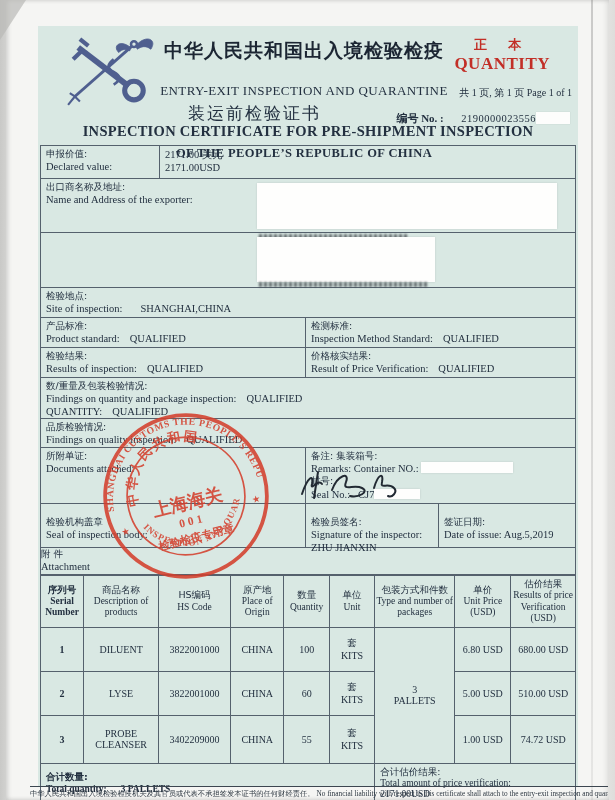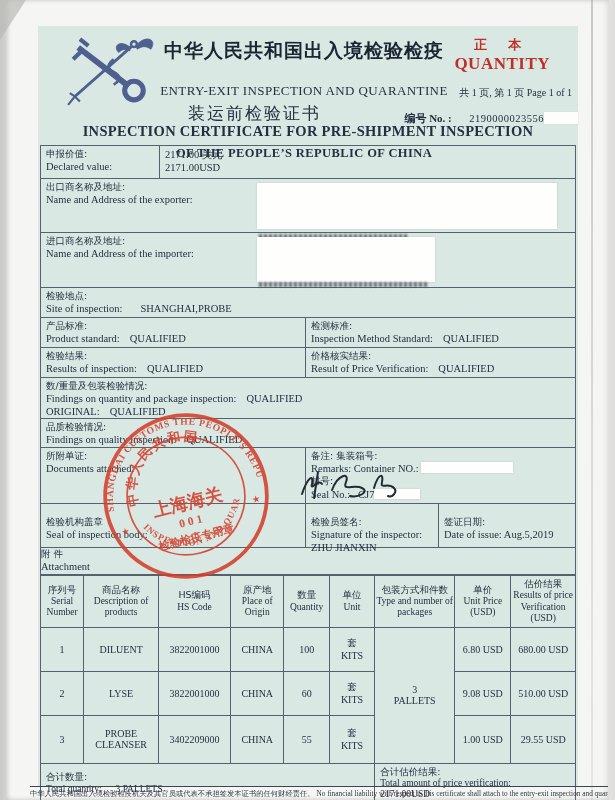--- a/index.html
+++ b/index.html
@@ -23,21 +23,21 @@
   .emblem{position:absolute;left:22px;top:8px;width:104px;height:76px;}
   .title-block{position:absolute;left:112px;top:12px;width:308px;text-align:center;}
   .title-cn{font-size:19px;font-weight:bold;letter-spacing:1px;color:#1c2633;font-family:"DejaVu Sans",sans-serif;white-space:nowrap;}
   .title-en1{font-size:13px;font-weight:normal;margin-top:19px;letter-spacing:.4px;white-space:nowrap;}
   .title-en2{font-size:12.5px;font-weight:bold;letter-spacing:.4px;white-space:nowrap;margin-top:47px;}
   .original-block{position:absolute;right:28px;top:10px;text-align:center;color:#c22f27;}
   .original-cn{font-size:13px;font-weight:bold;letter-spacing:9px;font-family:Liberation Serif, serif;white-space:nowrap;}
   .original-en{font-size:17px;font-weight:bold;letter-spacing:.5px;}
   .pageinfo{position:absolute;right:6px;top:60px;font-size:10px;white-space:nowrap;}
   .cert-title-cn{position:absolute;left:150px;top:76px;width:230px;text-align:left;font-size:17px;font-weight:normal;letter-spacing:2px;font-family:"DejaVu Sans",sans-serif;white-space:nowrap;}
-  .certno{position:absolute;right:0;top:85px;font-size:11px;white-space:nowrap;}
+  .certno{position:absolute;right:8px;top:85px;font-size:11px;white-space:nowrap;}
   .certno .lbl{font-weight:bold;}
   .certno .val{letter-spacing:.5px;}
   .redact-no{display:inline-block;width:34px;height:12px;background:#fdfdfc;vertical-align:-2px;box-shadow:0 0 1px rgba(0,0,0,.15);}
   .cert-title-en{position:absolute;left:0;top:97px;width:100%;text-align:center;font-size:14.5px;font-weight:bold;letter-spacing:.3px;white-space:nowrap;}
   
   .grid{position:absolute;left:2px;top:119px;width:534px;border:1.6px solid #55616d;}
   .row{position:relative;border-bottom:1.2px solid #55616d;display:flex;box-sizing:border-box;}
   .row:last-child{border-bottom:none;}
   .cell{box-sizing:border-box;padding:2px 5px;}
   .vline{border-left:1.2px solid #55616d;}
@@ -47,21 +47,21 @@
   .gap{display:inline-block;width:18px;}
   .redact{position:absolute;background:#fefefd;box-shadow:0 0 2px rgba(0,0,0,.12);}
   .blurline{position:absolute;height:5px;background:repeating-linear-gradient(90deg,#3a3f45 0 3px,transparent 3px 5px);filter:blur(1px);opacity:.75;}
   
   .att-title{display:block;text-align:left;}
   table.att{width:100%;border-collapse:collapse;table-layout:fixed;}
   table.att td,table.att th{border:1.2px solid #55616d;font-weight:normal;text-align:center;vertical-align:middle;padding:2px 1px;box-sizing:border-box;}
   table.att .cn{font-size:9.5px;}
   table.att .en{font-size:9.5px;line-height:1.2;}
   table.att td{font-size:10px;}
-  table.att td:first-child,table.att th:first-child{border-left:none;}
+  table.att td:first-child,table.att th:first-child{border-left:none;font-weight:bold;}
   table.att td:last-child,table.att th:last-child{border-right:none;}
   table.att tr:last-child td{border-bottom:none;}
   .total-left{text-align:left!important;padding-left:5px!important;}
   
   .stamp{position:absolute;left:64px;top:386px;width:168px;height:168px;transform:rotate(-14deg);opacity:.88;pointer-events:none;z-index:5;}
   
   .sig{position:absolute;left:250px;top:438px;width:130px;height:46px;z-index:4;}
   
   .footer{position:absolute;left:30px;top:786px;width:578px;border-top:1.4px solid #3c4650;padding-top:2px;}
   .footer .l{font-size:7.3px;line-height:1.35;color:#2c3640;white-space:nowrap;overflow:hidden;}
@@ -129,33 +129,29 @@
 
     <div class="row" style="height:54px">
       <div class="cell">
         <div class="cn">出口商名称及地址:</div>
         <div class="en">Name and Address of the exporter:</div>
       </div>
       <div class="redact" style="left:216px;top:4px;width:300px;height:46px"></div>
     </div>
 
     <div class="row" style="height:55px">
-      <div class="cell">
-        <div class="cn">进口商名称及地址:</div>
-        <div class="en">Name and Address of the importer:</div>
-      </div>
       <div class="blurline" style="left:218px;top:1px;width:150px"></div>
       <div class="redact" style="left:216px;top:4px;width:178px;height:45px"></div>
       <div class="blurline" style="left:218px;top:49px;width:170px"></div>
     </div>
 
     <div class="row" style="height:30px">
       <div class="cell">
         <div class="cn">检验地点:</div>
-        <div class="en"><span>Site of inspection:</span><span class="gap"></span><span>SHANGHAI,PROBE</span></div>
+        <div class="en"><span>Site of inspection:</span><span class="gap"></span><span>SHANGHAI,CHINA</span></div>
       </div>
     </div>
 
     <div class="row" style="height:30px">
       <div class="cell" style="width:264px">
         <div class="cn">产品标准:</div>
         <div class="en"><span>Product standard:</span><span class="gap" style="width:10px"></span><span>QUALIFIED</span></div>
       </div>
       <div class="cell vline" style="flex:1">
         <div class="cn">检测标准:</div>
@@ -171,21 +167,21 @@
       <div class="cell vline" style="flex:1">
         <div class="cn">价格核实结果:</div>
         <div class="en"><span>Result of Price Verification:</span><span class="gap" style="width:10px"></span><span>QUALIFIED</span></div>
       </div>
     </div>
 
     <div class="row" style="height:41px">
       <div class="cell">
         <div class="cn">数/重量及包装检验情况:</div>
         <div class="en"><span>Findings on quantity and package inspection:</span><span class="gap" style="width:10px"></span><span>QUALIFIED</span></div>
-        <div class="en"><span>ORIGINAL:</span><span class="gap" style="width:10px"></span><span>QUALIFIED</span></div>
+        <div class="en"><span>QUANTITY:</span><span class="gap" style="width:10px"></span><span>QUALIFIED</span></div>
       </div>
     </div>
 
     <div class="row" style="height:29px">
       <div class="cell">
         <div class="cn">品质检验情况:</div>
         <div class="en"><span>Findings on quality inspection:</span><span class="gap" style="width:10px"></span><span>QUALIFIED</span></div>
       </div>
     </div>
 
@@ -295,35 +291,35 @@
         <tr>
           <td style="height:44px">2</td>
           <td>LYSE</td>
           <td>3822001000</td>
           <td>CHINA</td>
           <td>60</td>
           <td>
                 <div class="cn">套</div>
                 <div>KITS</div>
               </td>
-          <td>9.08 USD</td>
+          <td>5.00 USD</td>
           <td>510.00 USD</td>
         </tr>
         <tr>
           <td style="height:48px">3</td>
           <td>PROBE CLEANSER</td>
           <td>3402209000</td>
           <td>CHINA</td>
           <td>55</td>
           <td>
                 <div class="cn">套</div>
                 <div>KITS</div>
               </td>
           <td>1.00 USD</td>
-          <td>29.55 USD</td>
+          <td>74.72 USD</td>
         </tr>
         <tr>
           <td colspan="6" class="total-left" style="height:34px">
             <div class="cn">合计数量:</div>
             <div class="en"><span>Total quantity:</span><span class="gap" style="width:14px"></span><span>3 PALLETS</span></div>
           </td>
           <td colspan="3" class="total-left">
             <div class="cn">合计估价结果:</div>
             <div class="en"><span>Total amount of price verification:</span><span class="gap" style="width:14px"></span><span>2171.00USD</span></div>
           </td>

